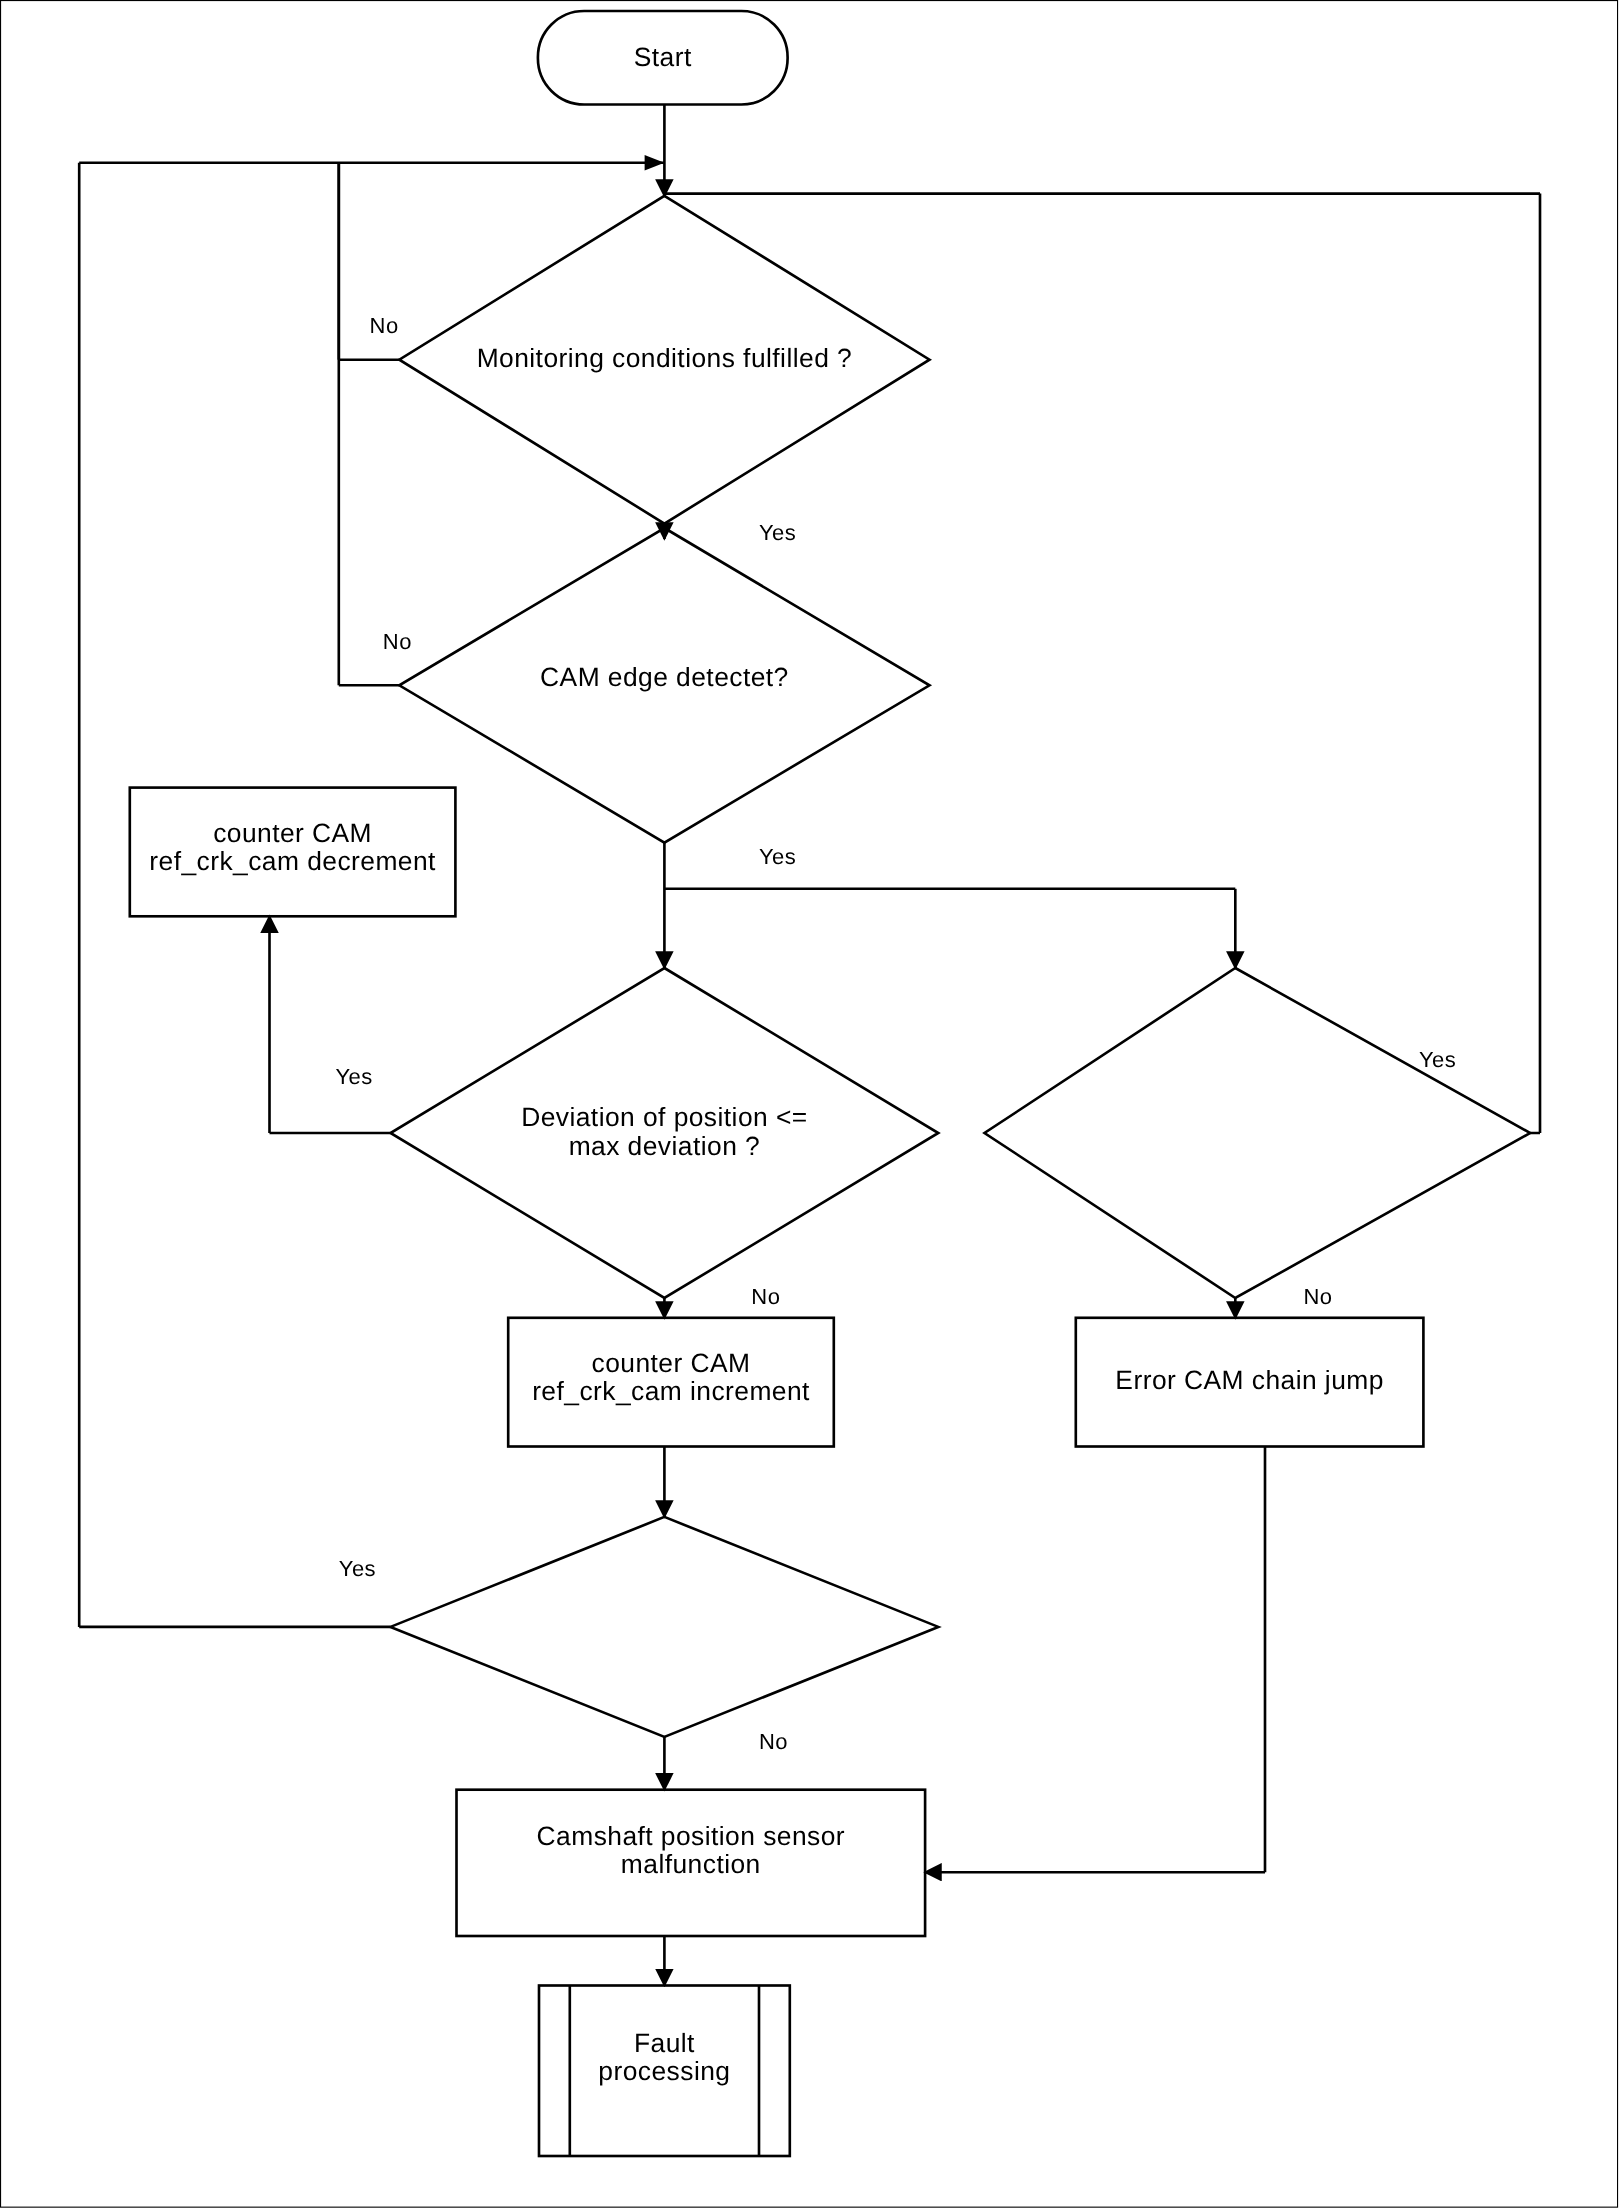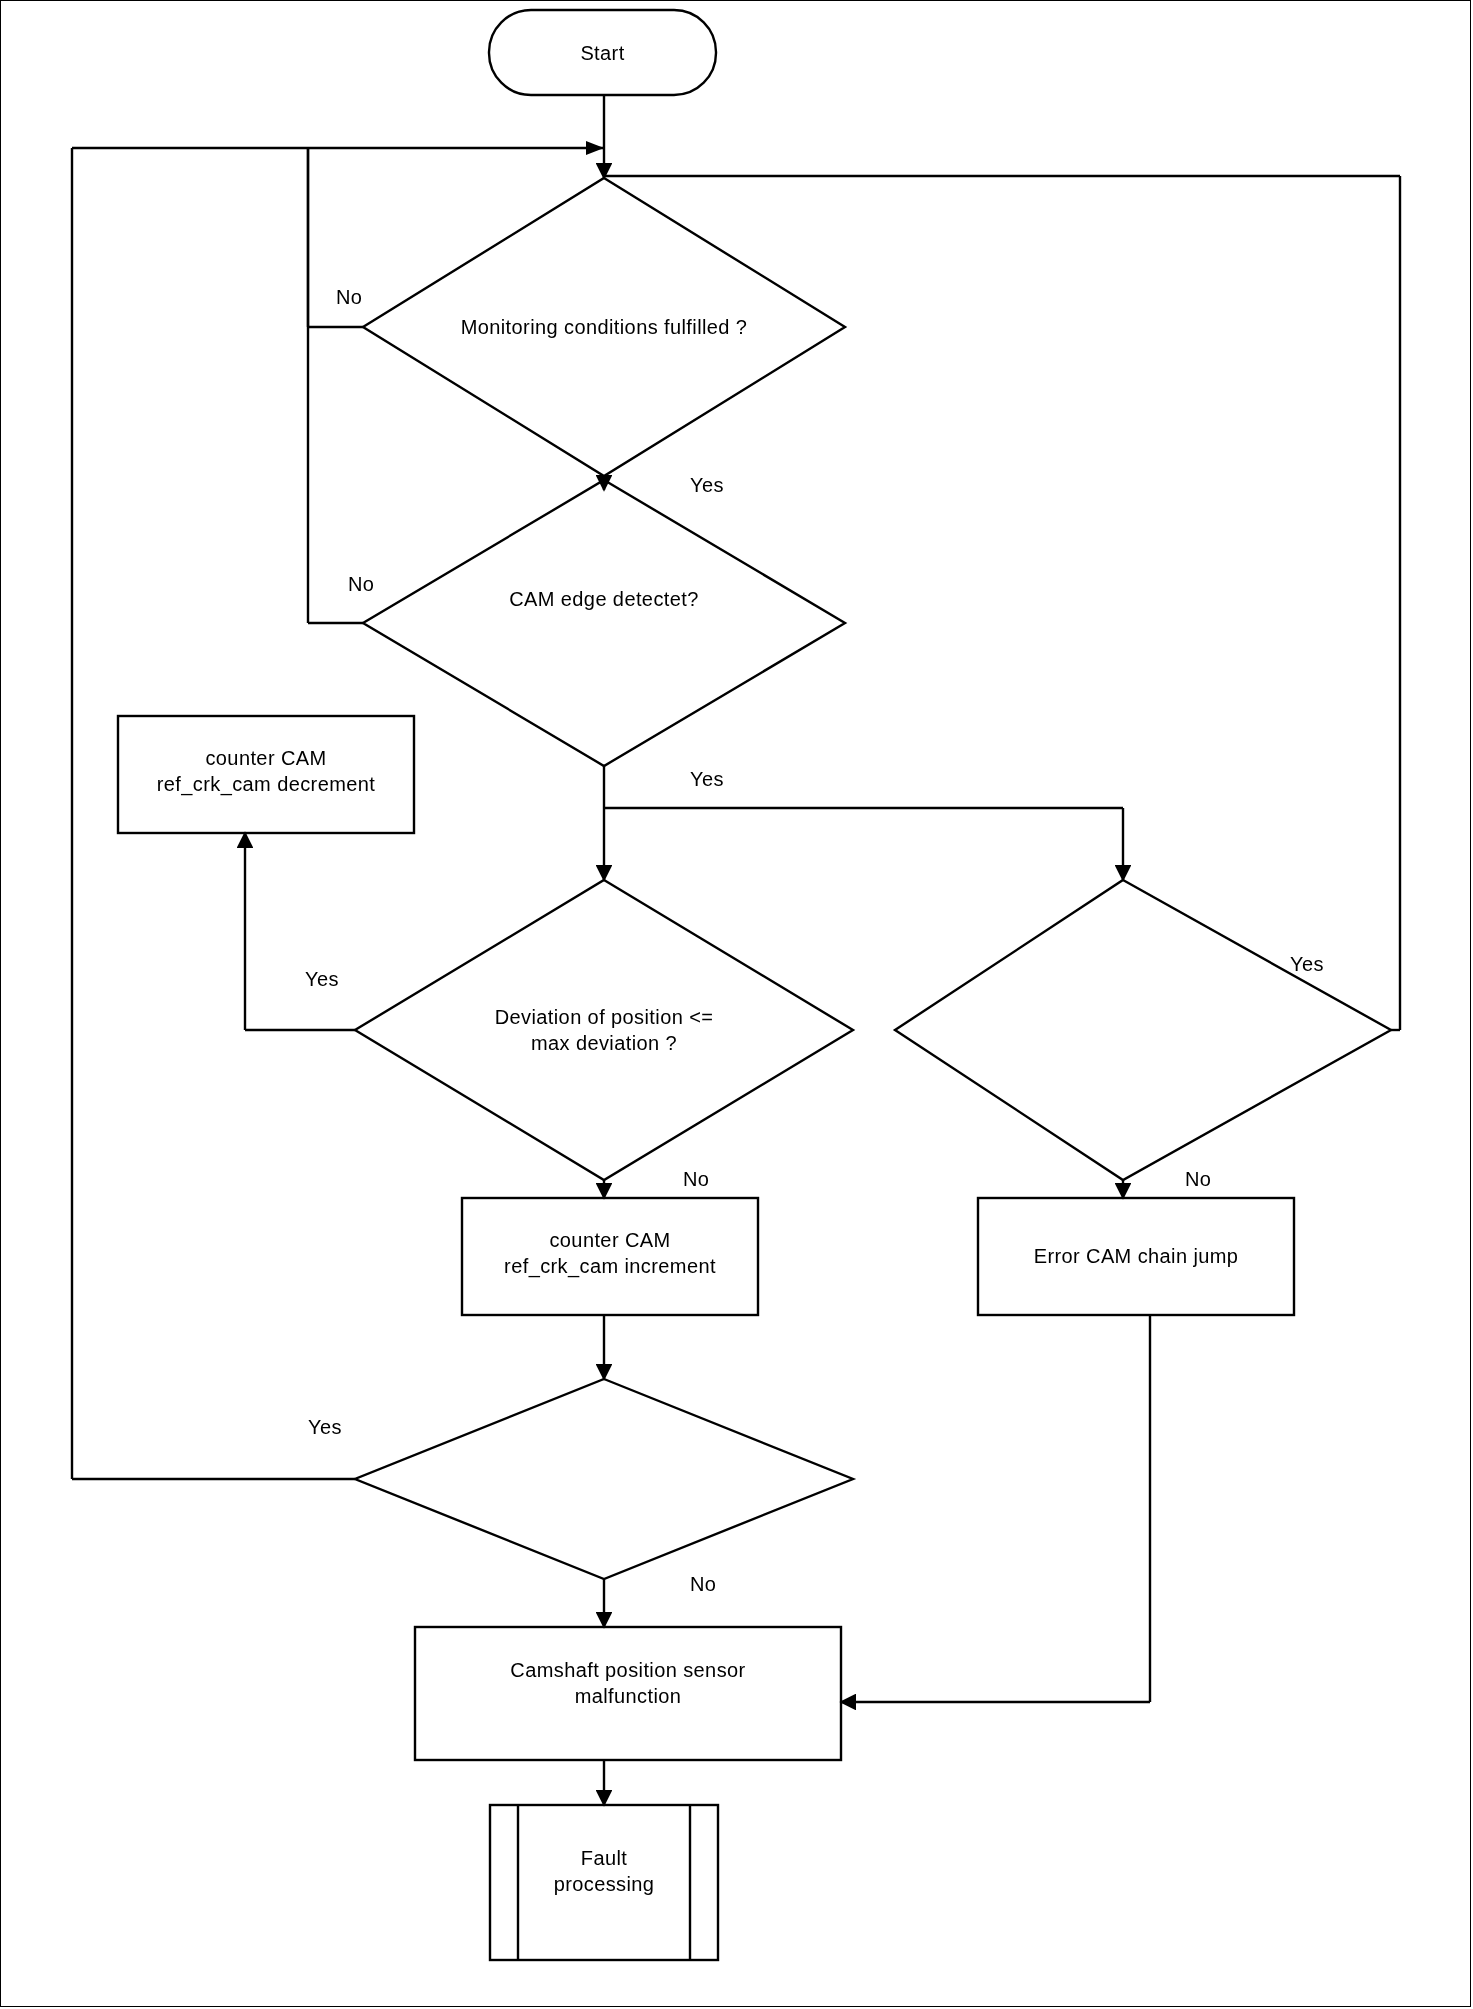--- a/index.html
+++ b/index.html
@@ -30,21 +30,21 @@
   .conn {
     stroke: #000000;
     stroke-width: 2.4;
     fill: none;
   }
   .node-label {
     position: absolute;
     text-align: center;
     color: #000000;
     font-family: "Liberation Sans", sans-serif;
-    font-size: 20px;
+    font-size: 24px;
     line-height: 26px;
     letter-spacing: 0.4px;
     white-space: pre-line;
     pointer-events: none;
   }
   .edge-label {
     position: absolute;
     color: #000000;
     font-family: "Liberation Sans", sans-serif;
     font-size: 20px;
@@ -142,21 +142,21 @@
     <line class="conn" x1="1150" y1="1315" x2="1150" y2="1702"></line>
     <line class="conn" x1="1150" y1="1702" x2="841" y2="1702" marker-end="url(#arrow)"></line>
 
     <line class="conn" x1="604" y1="1760" x2="604" y2="1805" marker-end="url(#arrow)"></line>
   </svg>
 
   <div class="node-label" style="left:489px; top:40px; width:227px;">Start</div>
 
   <div class="node-label" style="left:394px; top:314px; width:420px;">Monitoring conditions fulfilled ?</div>
 
-  <div class="node-label" style="left:424px; top:586px; width:360px;">CAM edge detectet?</div>
+  <div class="node-label" style="left:424px; top:604px; width:360px;">CAM edge detectet?</div>
 
   <div class="node-label" style="left:118px; top:745px; width:296px;">counter CAM
 ref_crk_cam decrement</div>
 
   <div class="node-label" style="left:384px; top:1004px; width:440px;">Deviation of position &lt;=
 max deviation ?</div>
 
 
   <div class="node-label" style="left:462px; top:1227px; width:296px;">counter CAM
 ref_crk_cam increment</div>

